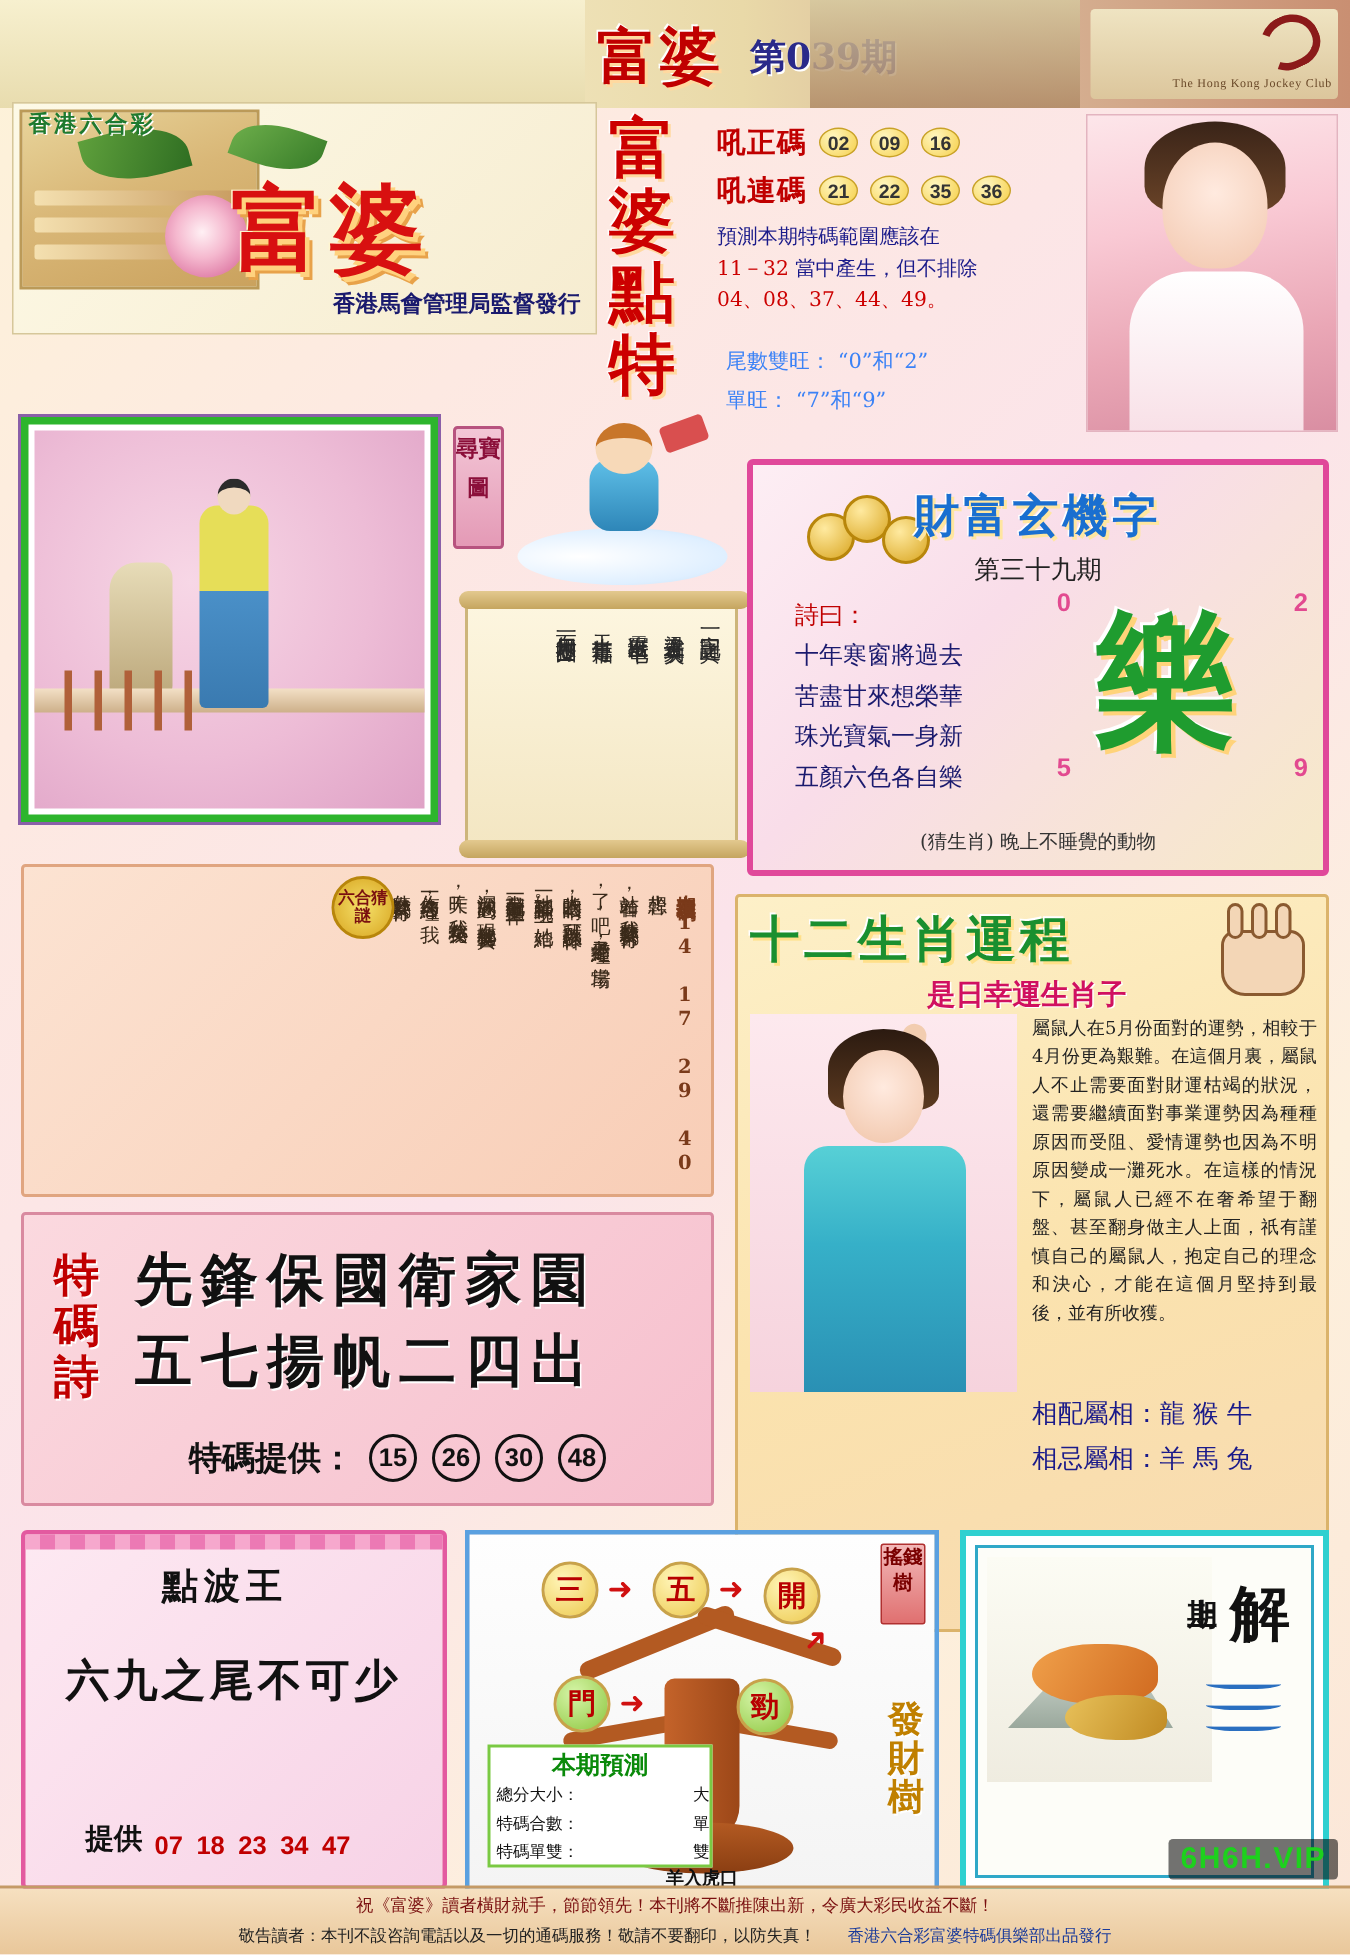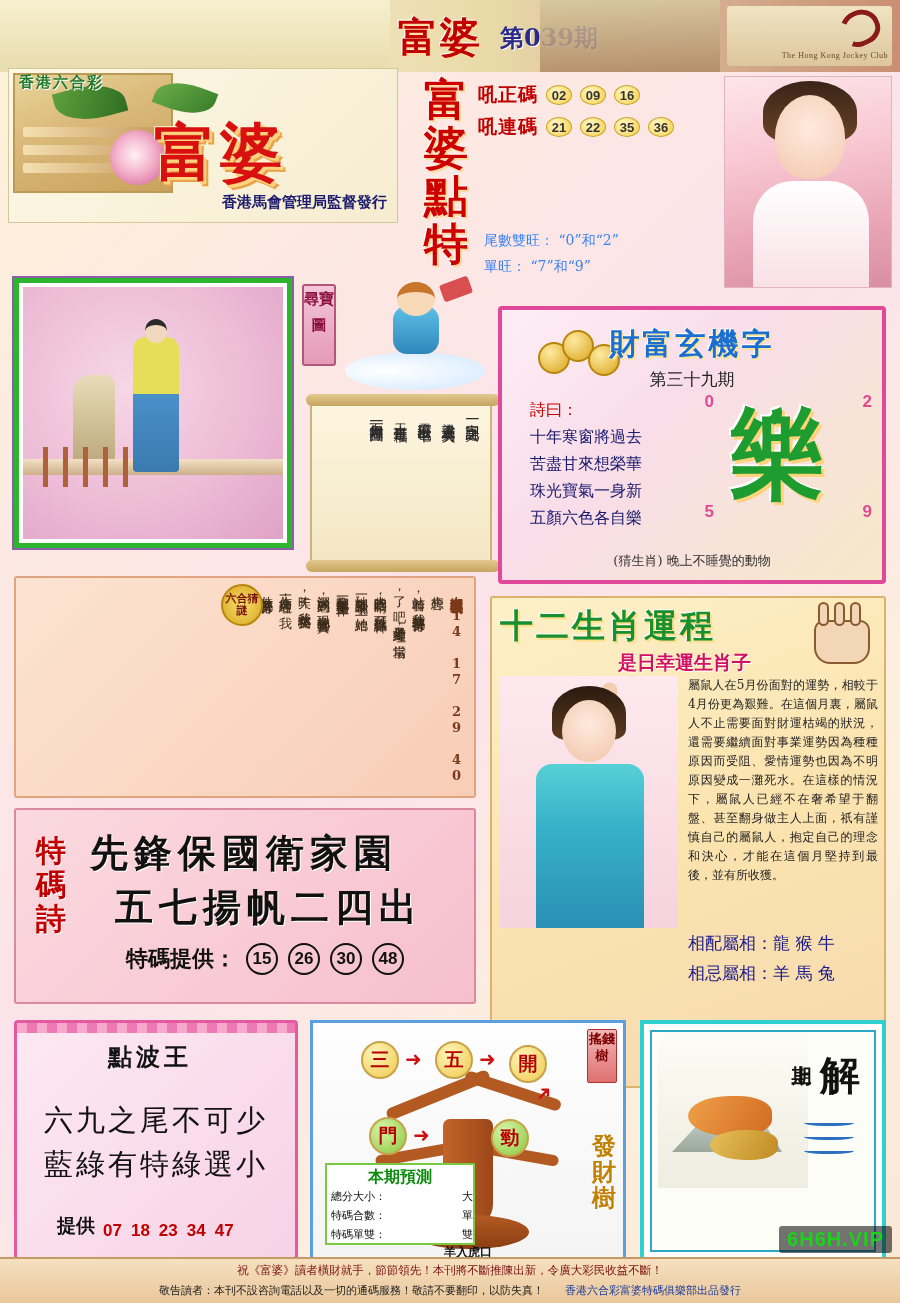--- a/index.html
+++ b/index.html
@@ -88,21 +88,21 @@
   }
   #logo-subtitle {
     position:absolute; right:10px; bottom:10px;
     font-family:"DejaVu Serif", serif; font-size:15px; color:#1a1a6e; font-weight:bold;
   }
 
   
   #fupo-vtitle {
     left:406px; top:76px; width:62px; height:200px;
     font-family:"DejaVu Serif", serif; font-weight:bold; font-size:44px;
-    color:#cc0000; line-height:48px; text-align:right;
+    color:#cc0000; line-height:48px; text-align:left;
     text-shadow:2px 2px 0 #ffd9a0, -1px -1px 0 #fff;
   }
 
   
   #numbers-panel { left:478px; top:82px; width:250px; height:200px; }
   .num-row { position:relative; height:26px; margin-bottom:6px; display:flex; align-items:center; }
   .num-label {
     font-family:"DejaVu Serif", serif; font-size:19px; font-weight:bold; color:#c00000;
     width:68px; letter-spacing:1px;
   }
@@ -331,23 +331,23 @@
     line-height:34px; text-align:center;
     text-shadow:1px 1px 0 #fff;
   }
   #poem-l1, #poem-l2 {
     position:absolute; left:74px;
     font-family:"DejaVu Serif", serif; font-size:38px; font-weight:bold; color:#111;
     letter-spacing:6px;
     text-shadow:1px 1px 0 #fff;
   }
   #poem-l1 { top:18px; }
-  #poem-l2 { top:72px;margin-left:25px; }
+  #poem-l2 { top:72px; }
   #special-supply {
-    position:absolute; left:110px; bottom:27px; display:flex; align-items:center; gap:10px;
+    position:absolute; left:110px; bottom:14px; display:flex; align-items:center; gap:10px;
     font-family:"DejaVu Serif", serif; font-size:22px; font-weight:bold; color:#111;
   }
   .circ-num {
     width:32px;height:32px;border-radius:50%; border:2.5px solid #111;
     display:inline-flex;align-items:center;justify-content:center;
     font-family:"Liberation Sans",sans-serif; font-size:17px; font-weight:bold; color:#111;
     background:transparent;
   }
 
   
@@ -368,21 +368,21 @@
   #bowang-title:before {
     content:""; position:absolute; left:52px; top:-4px; width:54px;height:40px;
     background:radial-gradient(ellipse,#d7b6ea,#bb8fd8); border-radius:50%; z-index:-1; opacity:.85;
   }
   #bowang-title:after {
     content:""; position:absolute; right:52px; top:-4px; width:54px;height:40px;
     background:radial-gradient(ellipse,#d7b6ea,#bb8fd8); border-radius:50%; z-index:-1; opacity:.85;
   }
   #bowang-l1, #bowang-l2 {
     position:absolute; left:0; right:0; text-align:center;
-    font-family:"DejaVu Serif", serif; font-size:29px; font-weight:normal; color:#111;
+    font-family:"DejaVu Serif", serif; font-size:29px; font-weight:bold; color:#111;
     letter-spacing:3px;
   }
   #bowang-l1 { top:78px; }
   #bowang-l2 { top:122px; }
   #bowang-supply-label {
     position:absolute; left:40px; bottom:18px;
     font-family:"DejaVu Serif", serif; font-size:19px; font-weight:bold; color:#111;
   }
   #bowang-nums {
     position:absolute; left:86px; bottom:16px; display:flex; gap:9px;
@@ -539,20 +539,26 @@
     <span class="ball y">02</span>
     <span class="ball y">09</span>
     <span class="ball y">16</span>
   </div>
   <div class="num-row">
     <span class="num-label">吼連碼</span>
     <span class="ball y">21</span>
     <span class="ball y">22</span>
     <span class="ball y">35</span>
     <span class="ball y">36</span>
+  </div>
+  <div id="forecast-text">
+    <span>預測本期特碼範圍應該在</span><br>
+    <span class="r">11－32</span>
+    <span>當中產生，但不排除</span><br>
+    <span class="r">04、08、37、44、49。</span>
   </div>
   <div id="tail-even">尾數雙旺： “0”和“2”</div>
   <div id="tail-odd">單旺： “7”和“9”</div>
 </div>
 
 <div id="girl-top" class="abs">
   <div class="hair"></div>
   <div class="face"></div>
   <div class="body"></div>
 </div>
@@ -672,21 +678,20 @@
     <span class="circ-num">26</span>
     <span class="circ-num">30</span>
     <span class="circ-num">48</span>
   </div>
 </div>
 
 <div id="bowang-panel" class="abs">
   <div class="ribbon"></div>
   <div id="bowang-title">點波王</div>
   <div id="bowang-l1">六九之尾不可少</div>
-  <div id="bowang-l2">藍綠有特綠選小</div>
   <div id="bowang-supply-label">提供</div>
   <div id="bowang-nums">
     <span>07</span>
     <span>18</span>
     <span>23</span>
     <span>34</span>
     <span>47</span>
   </div>
 </div>
 

